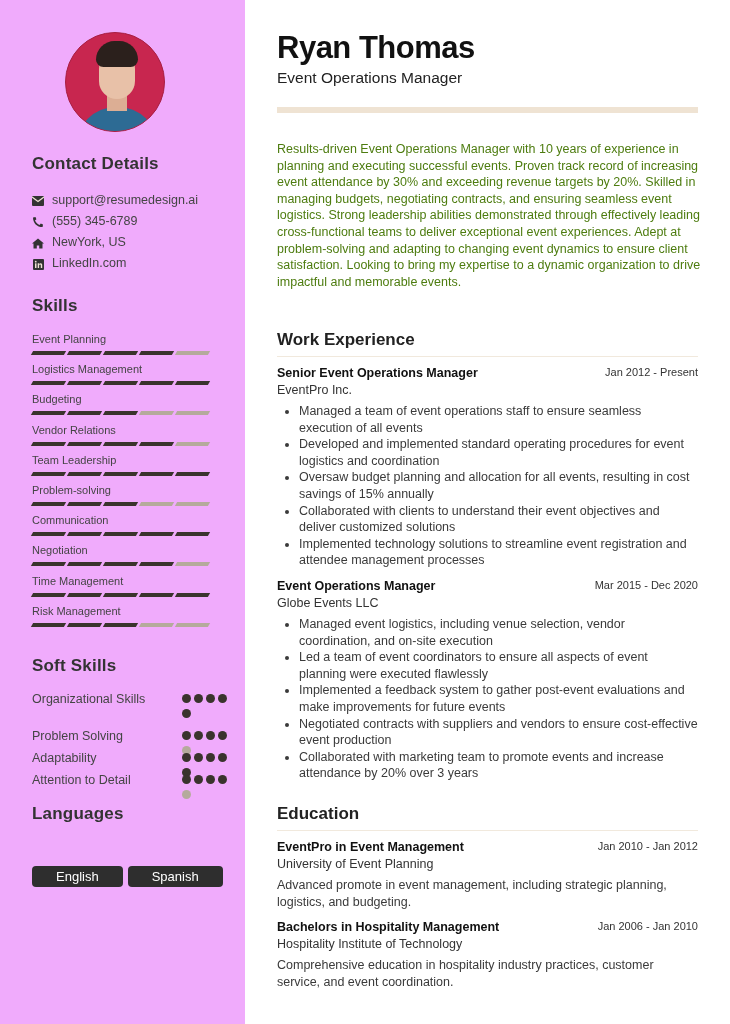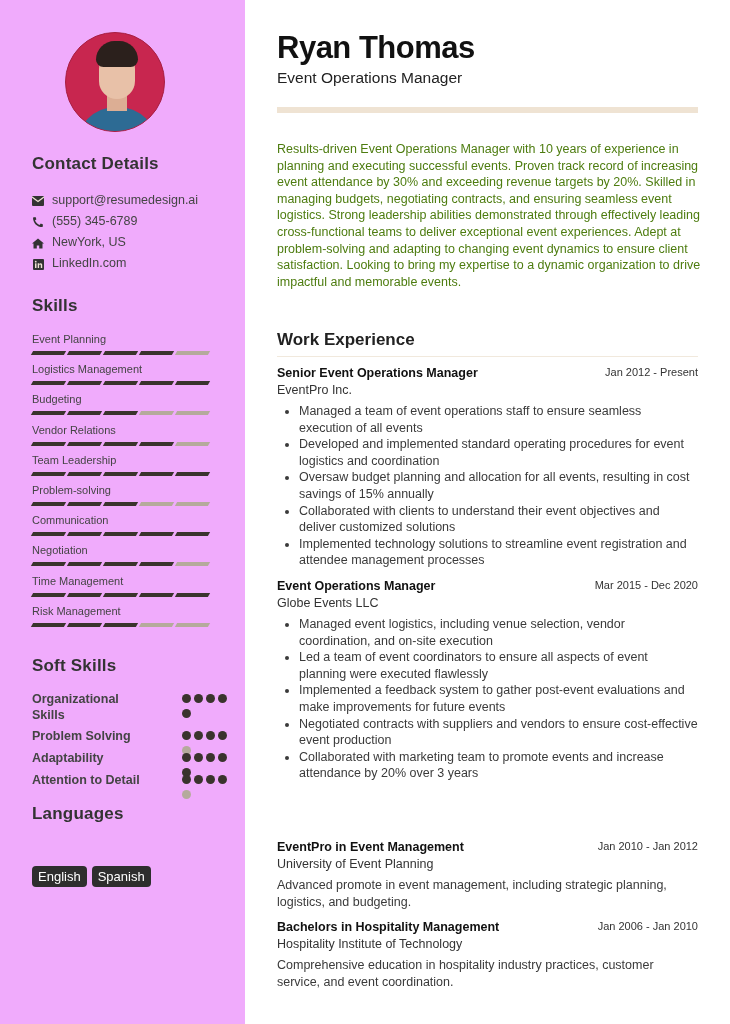--- a/index.html
+++ b/index.html
@@ -21,28 +21,28 @@
   .contact-row .ic { width: 12px; height: 12px; margin-right: 8px; display: inline-flex; align-items: center; justify-content: center; color: #333; }
 
   .skill { position: absolute; left: 32px; width: 180px; }
   .skill .lbl { font-size: 11px; color: #444; height: 16px; line-height: 16px; }
   .skill .bars { display: flex; gap: 3px; margin-top: 4px; }
   .skill .bar { width: 33px; height: 4px; transform: skewX(-30deg); }
   .bar.on { background: #3a332d; }
   .bar.off { background: #b5aa9c; }
 
   .soft { position: absolute; left: 32px; width: 190px; }
-  .soft .lbl { position: absolute; left: 0; top: 0; width: 115px; font-size: 12.5px; color: #444; line-height: 16px; font-weight: bold; }
+  .soft .lbl { position: absolute; left: 0; top: 0; width: 115px; font-size: 12.5px; color: #444; line-height: 16px; }
   .soft .dots { position: absolute; left: 150px; top: 3px; width: 50px; display: flex; flex-wrap: wrap; gap: 6px 3px; }
   .dot { width: 9px; height: 9px; border-radius: 50%; }
   .dot.on { background: #3a332d; }
   .dot.off { background: #b5aa9c; }
 
   .lang-wrap { position: absolute; left: 32px; top: 866px; display: flex; gap: 5px; }
-  .lang { background: #2e2e2e; color: #fff; font-size: 13px; padding: 3px 6px; border-radius: 4px; }
+  .lang { background: #2e2e2e; color: #fff; font-size: 13px; padding: 3px 24px; border-radius: 4px; }
 
   .name { position: absolute; left: 32px; top: 30px; font-size: 31px; font-weight: bold; color: #111; letter-spacing: -0.5px; }
   .role { position: absolute; left: 32px; top: 69px; font-size: 15.5px; color: #222; }
   .accent-bar { position: absolute; left: 32px; top: 107px; width: 421px; height: 6px; background: #efe3d3; }
   .summary { position: absolute; left: 32px; top: 141px; width: 425px; font-size: 12.5px; line-height: 16.6px; color: #4d7c0f; }
 
   .sec-h { position: absolute; left: 32px; width: 421px; font-size: 17px; font-weight: bold; color: #222; padding-bottom: 6px; border-bottom: 1px solid #f1e9dd; }
 
   .job { position: absolute; left: 32px; width: 421px; }
   .job .title { font-size: 12.5px; font-weight: bold; color: #111; height: 17px; line-height: 17px; }
@@ -286,20 +286,21 @@
     <div class="org">Globe Events LLC</div>
     <ul>
       <li>Managed event logistics, including venue selection, vendor coordination, and on-site execution</li>
       <li>Led a team of event coordinators to ensure all aspects of event planning were executed flawlessly</li>
       <li>Implemented a feedback system to gather post-event evaluations and make improvements for future events</li>
       <li>Negotiated contracts with suppliers and vendors to ensure cost-effective event production</li>
       <li>Collaborated with marketing team to promote events and increase attendance by 20% over 3 years</li>
     </ul>
   </div>
 
+  <div class="sec-h" style="top:804px">Education</div>
 
   <div class="job" style="top:839px">
     <div class="title">EventPro in Event Management</div>
     <div class="date">Jan 2010 - Jan 2012</div>
     <div class="org">University of Event Planning</div>
     <div class="desc">Advanced promote in event management, including strategic planning, logistics, and budgeting.</div>
   </div>
 
   <div class="job" style="top:919px">
     <div class="title">Bachelors in Hospitality Management</div>

